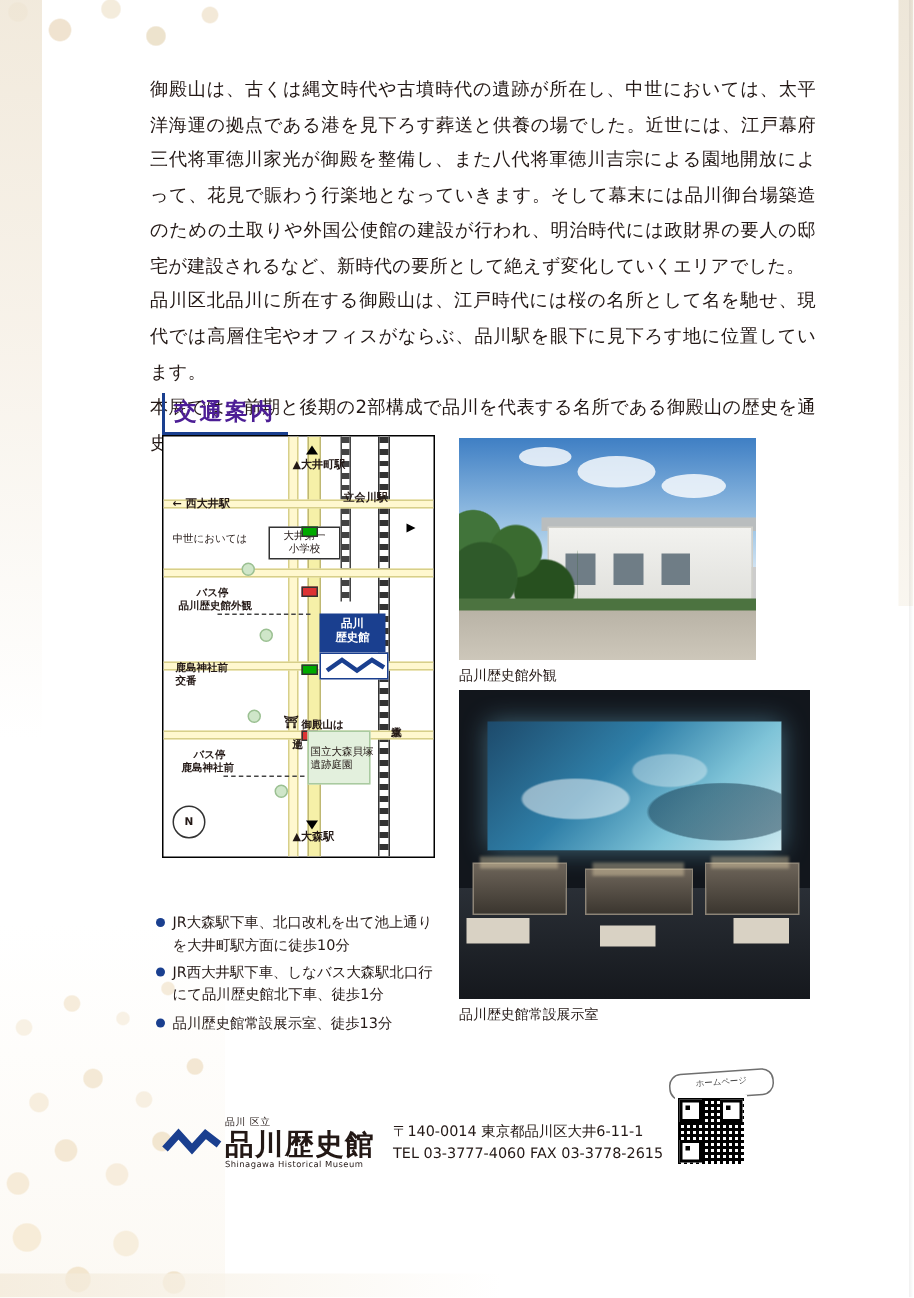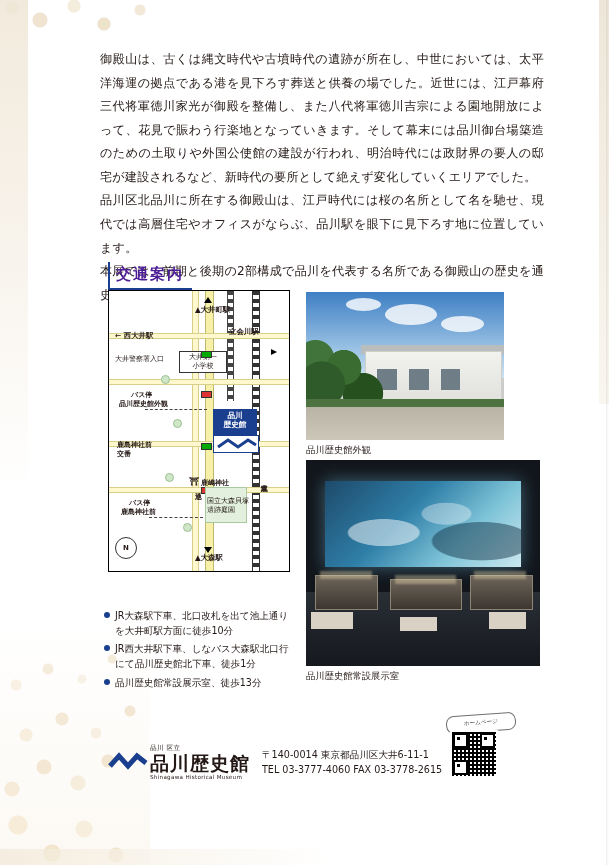--- a/index.html
+++ b/index.html
@@ -282,21 +282,21 @@
   <div class="hroad" style="top:196px;"></div>
 
   <div class="arrow-up" style="left:95px;top:6px;"></div>
   <div class="stn-label" style="left:86px;top:14px;">▲大井町駅</div>
 
   <div class="stn-label" style="left:6px;top:40px;">← 西大井駅</div>
 
   <div class="stn-label" style="left:120px;top:36px;">立会川駅</div>
   <div class="arrow-right" style="left:162px;top:58px;"></div>
 
-  <div class="lbl" style="left:6px;top:64px;">大井警察署入口</div>
+  <div class="lbl" style="left:6px;top:64px;">中世においては</div>
   <div class="box" style="left:70px;top:60px;width:42px;line-height:1.3;white-space:pre-line;">大井第一
 小学校</div>
 
   <div class="lbl b" style="left:22px;top:100px;">バス停</div>
   <div class="lbl b" style="left:10px;top:109px;">品川歴史館外観</div>
 
   <div class="museum">
     <span style="white-space:pre-line;">品川
 歴史館</span>
   </div>
@@ -307,21 +307,21 @@
   </div>
 
   <div class="lbl b" style="left:8px;top:150px;white-space:pre-line;line-height:1.3;">鹿島神社前
 交番</div>
   <div class="signal" style="left:92px;top:152px;"></div>
   <div class="signal r" style="left:92px;top:100px;"></div>
   <div class="signal" style="left:92px;top:60px;"></div>
   <div class="signal r" style="left:92px;top:196px;"></div>
 
   <div class="torii" style="left:80px;top:186px;">⛩</div>
-  <div class="lbl b" style="left:92px;top:188px;">鹿嶋神社</div>
+  <div class="lbl b" style="left:92px;top:188px;">御殿山は</div>
 
   <div class="lbl b" style="left:20px;top:208px;">バス停</div>
   <div class="lbl b" style="left:12px;top:217px;">鹿島神社前</div>
 
   <div class="park"></div>
   <div class="lbl" style="left:98px;top:206px;white-space:pre-line;line-height:1.3;">国立大森貝塚
 遺跡庭園</div>
 
   <div class="vert-text" style="left:84px;top:196px;">池上通り</div>
   <div class="vert-text" style="left:150px;top:188px;">京浜東北線</div>

